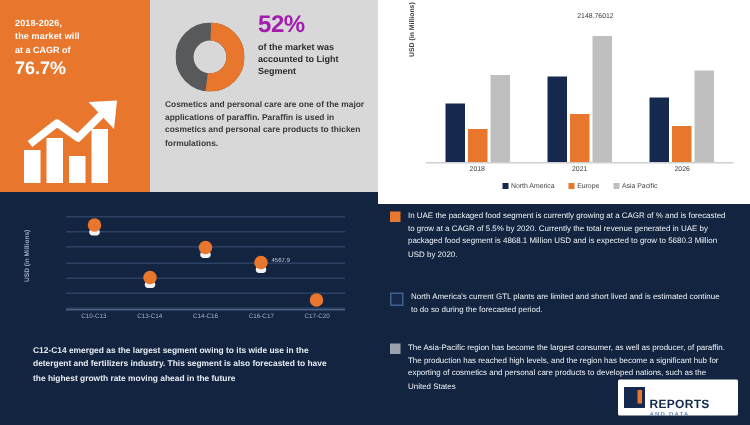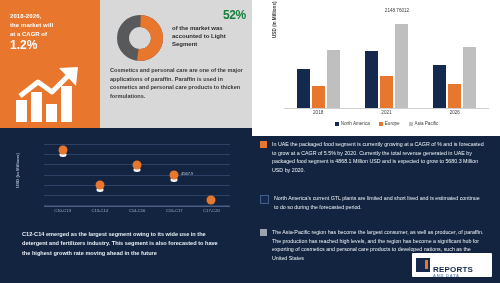--- a/index.html
+++ b/index.html
@@ -23,21 +23,21 @@
   .acc-cagr { font-size:12px; font-weight:bold; margin-top:1px; }
   .growth-icon { position:absolute; left:14px; bottom:6px; width:80px; height:56px; }
 
   
   .panel-gray {
     position:absolute; left:100px; top:0; width:152px; height:128px;
     background:#d8d8d8; box-sizing:border-box;
   }
   .donut { position:absolute; left:17px; top:15px; width:46px; height:46px; }
   .pct-block { position:absolute; left:72px; top:8px; width:74px; }
-  .pct-num { font-size:12px; font-weight:bold; color:#15803d; letter-spacing:-.3px;text-align:right; }
+  .pct-num { font-size:16px; font-weight:bold; color:#a21caf; letter-spacing:-.3px; }
   .pct-desc { font-size:6px; font-weight:bold; color:#2b2b2b; line-height:8px; margin-top:2px; }
   .gray-para {
     position:absolute; left:10px; top:66px; width:134px;
     font-size:5.6px; line-height:8.6px; color:#3a3a3a; font-weight:bold;
   }
 
   
   .panel-chart {
     position:absolute; left:252px; top:0; width:248px; height:136px;
     background:#ffffff; box-sizing:border-box;
@@ -120,21 +120,21 @@
 </style>
 </head>
 <body>
 
 <div class="canvas">
 
   <div class="panel-accelerate">
     <div class="acc-small">2018-2026,</div>
     <div class="acc-small">the market will</div>
     <div class="acc-mid">at a CAGR of</div>
-    <div class="acc-cagr">1.2%</div>
+    <div class="acc-cagr">76.7%</div>
     <svg class="growth-icon" viewBox="0 0 80 56">
       <rect x="2" y="34" width="11" height="22" fill="#ffffff"></rect>
       <rect x="17" y="26" width="11" height="30" fill="#ffffff"></rect>
       <rect x="32" y="38" width="11" height="18" fill="#ffffff"></rect>
       <rect x="47" y="20" width="11" height="36" fill="#ffffff"></rect>
       <path d="M6 30 L24 16 L38 26 L58 6" stroke="#ffffff" stroke-width="5" fill="none" stroke-linejoin="round"></path>
       <path d="M45 2 L64 1 L62 20 Z" fill="#ffffff"></path>
     </svg>
   </div>
 

